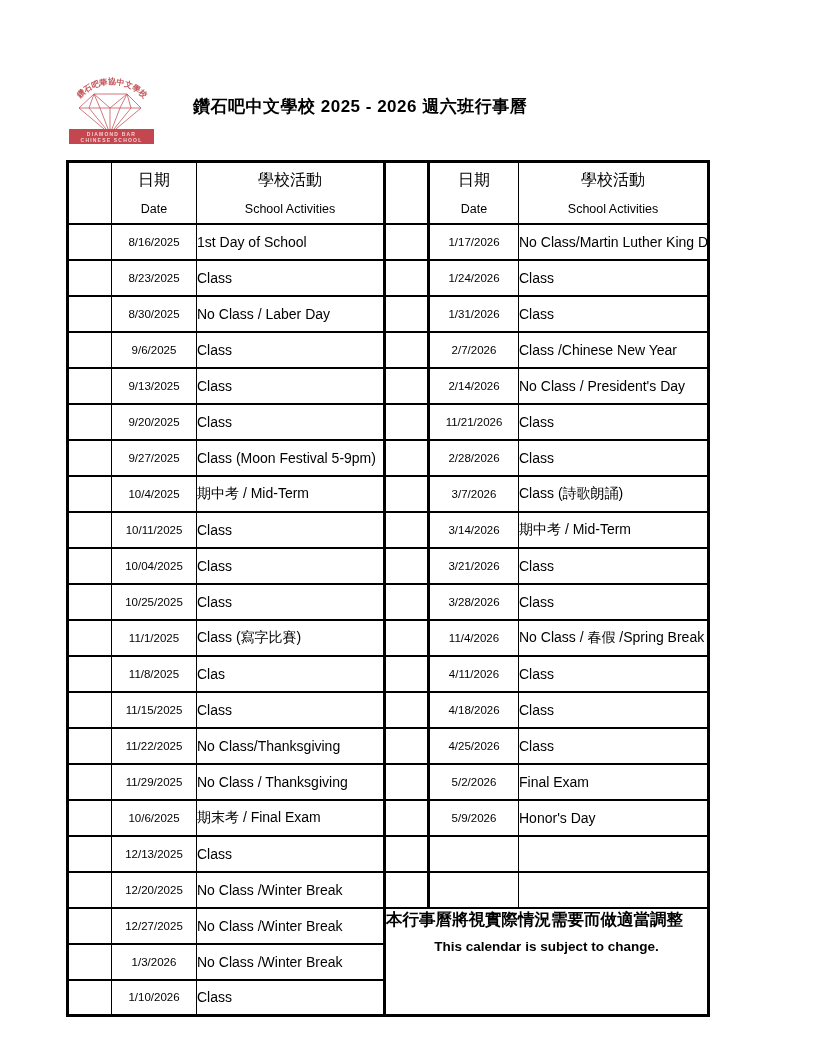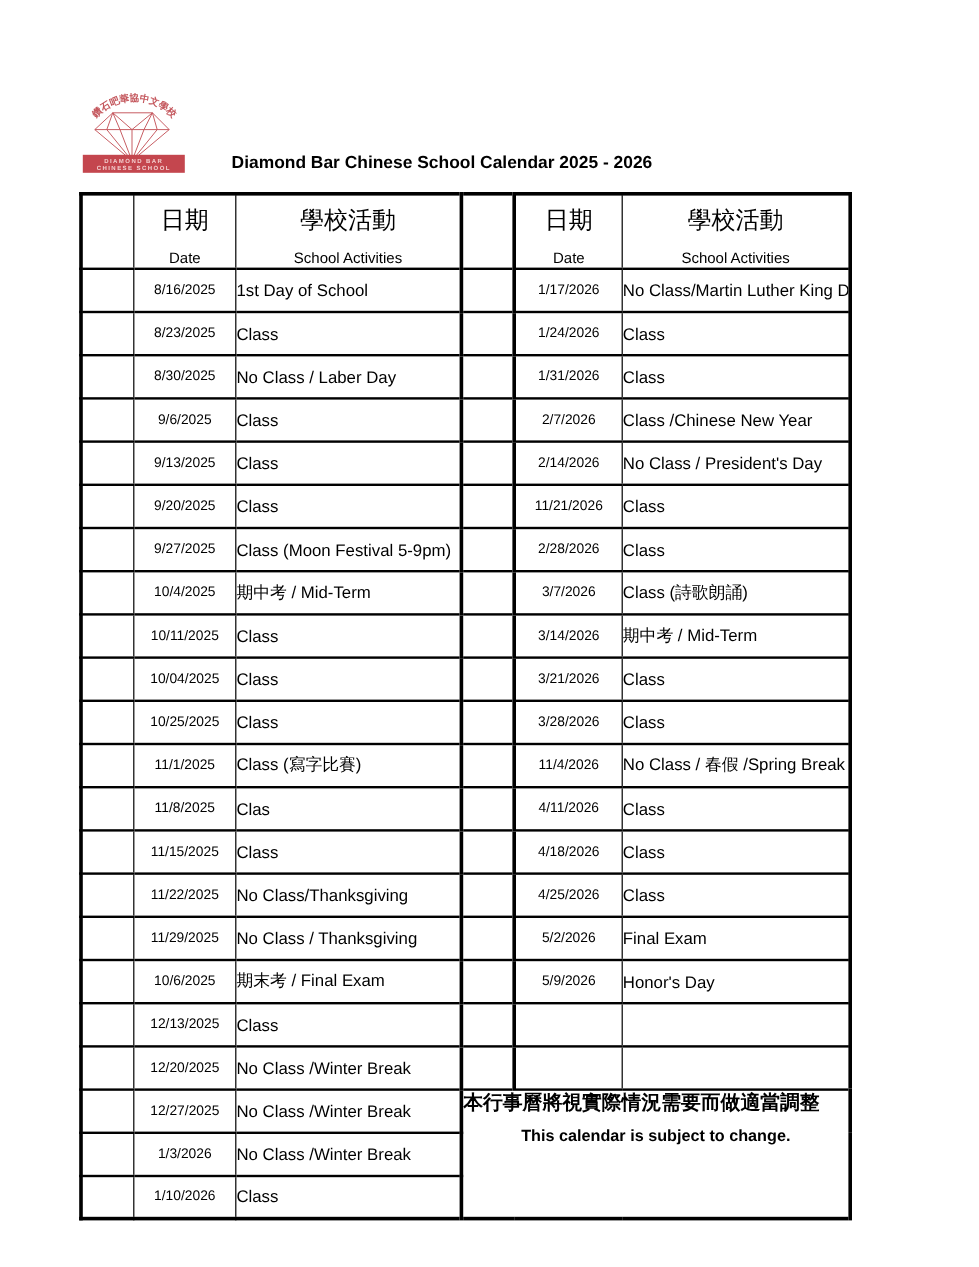--- a/index.html
+++ b/index.html
@@ -29,21 +29,21 @@
     border:1.5px solid #000;
     border-top-width:2.5px; border-bottom-width:2.5px;
     padding:0; overflow:hidden; white-space:nowrap;
   }
   .col-gap { border-left-width:3px !important; border-right-width:3px !important; }
 
   tr.header-row { height:62px; }
   tr.data-row  { height:36px; }
 
   th.hdr { font-weight:normal; vertical-align:top; text-align:center; }
-  .hdr-zh { font-size:20px; margin-top:7px; }
+  .hdr-zh { font-size:16px; margin-top:7px; }
   .hdr-en { font-size:12.5px; margin-top:11px; }
 
   td.cell-date {
     text-align:center; vertical-align:middle; font-size:11.5px; padding-top:2px;
   }
   td.cell-activity {
     text-align:left; vertical-align:middle; font-size:14px;
     padding-left:4px; padding-top:2px;
   }
   td.large { font-size:14px; }
@@ -81,21 +81,21 @@
         <line x1="47" y1="60" x2="47" y2="34"></line>
         <line x1="47" y1="60" x2="57" y2="34"></line>
         <line x1="47" y1="60" x2="68" y2="34"></line>
       </g>
       <rect x="6" y="55" width="85" height="15" fill="#c4464e"></rect>
       <text class="banner-text" x="48.5" y="61.5" text-anchor="middle">DIAMOND BAR</text>
       <text class="banner-text" x="48.5" y="68" text-anchor="middle">CHINESE SCHOOL</text>
     </svg>
   </div>
 
-  <div class="title-en">Diamond Bar Chinese School Calendar 2025 - 2026</div>
+  <div class="title-zh">鑽石吧中文學校 2025 - 2026 週六班行事曆</div>
 
   <table class="calendar">
     <colgroup>
       <col style="width:44px">
         <col style="width:85px">
         <col style="width:188px">
       <col style="width:44px">
         <col style="width:90px">
         <col style="width:190px">
     </colgroup>

